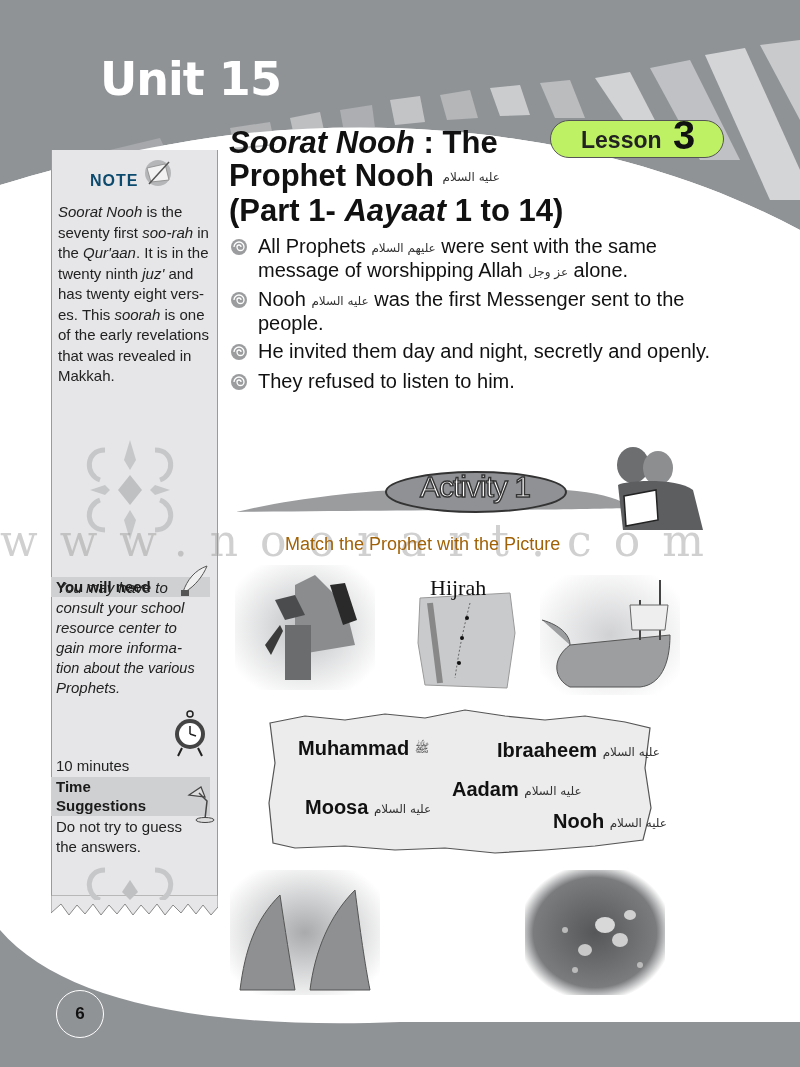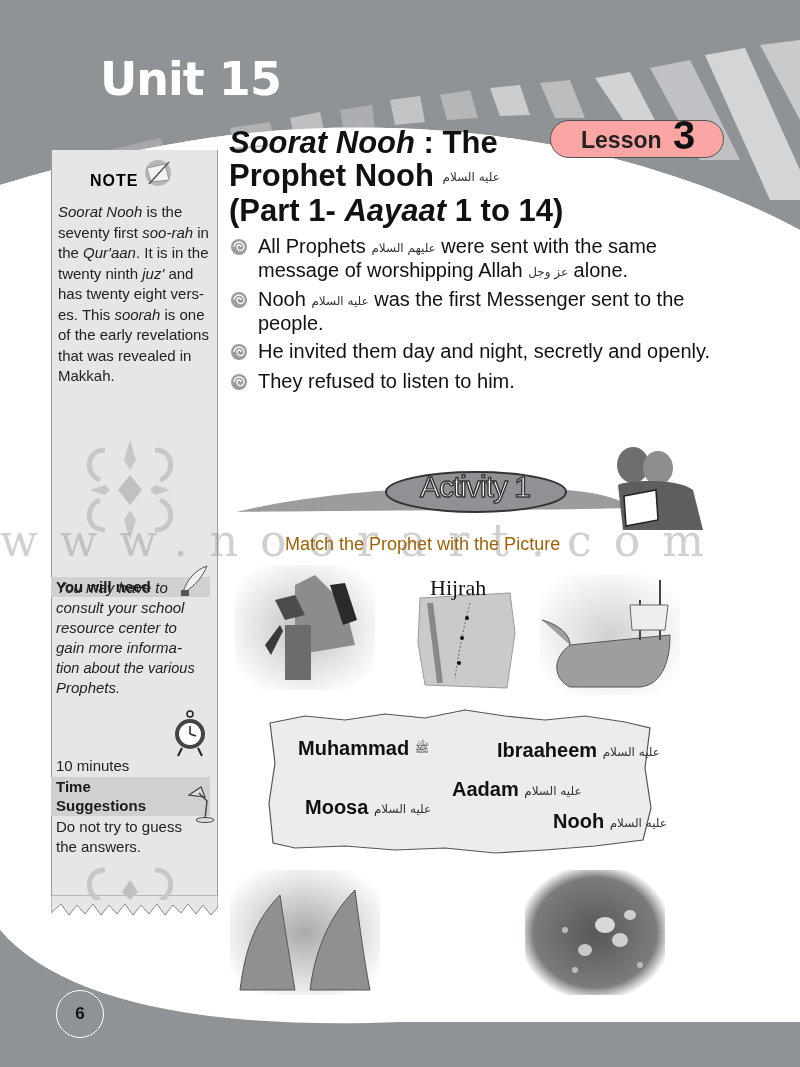--- a/index.html
+++ b/index.html
@@ -1,27 +1,27 @@
 <!DOCTYPE html>
 <html><head>
 <meta charset="utf-8">
 <style>
   html, body { margin:0; padding:0; }
   body { width:800px; height:1067px; position:relative; overflow:hidden; background:#ffffff; font-family:"Liberation Sans", sans-serif; color:#1a1a1a; }
   .bg-top { position:absolute; left:0; top:0; width:800px; height:1067px; }
   .unit-title { position:absolute; left:66px; top:52px; font-family:"DejaVu Sans", sans-serif; font-weight:bold; font-size:46px; color:#ffffff; letter-spacing:-1px;margin-left:34px; }
-  .lesson-pill { position:absolute; left:550px; top:120px; width:172px; height:36px; border:1.5px solid #555; border-radius:20px; background:#fca5a5; }
+  .lesson-pill { position:absolute; left:550px; top:120px; width:172px; height:36px; border:1.5px solid #555; border-radius:20px; background:#bef264; }
   .lesson-label { position:absolute; left:30px; top:6px; font-weight:bold; font-size:23px; color:#222; }
   .lesson-num { position:absolute; left:122px; top:-8px; font-weight:bold; font-size:40px; color:#111; }
   .heading { position:absolute; left:229px; top:126px; font-weight:bold; font-size:31px; line-height:33px; color:#111; }
   .heading i { font-style:italic; }
   .pbuh { font-family:"DejaVu Sans", sans-serif; font-size:12px; font-weight:normal; color:#333; vertical-align:middle; }
   .sidebar { position:absolute; left:51px; top:150px; width:165px; height:750px; background:#e6e6e8; border-left:1px solid #9a9a9a; border-right:1px solid #9a9a9a; }
   .sidebar-fringe { position:absolute; left:51px; top:895px; width:167px; height:22px; }
-  .note-title { position:absolute; left:90px; top:172px; font-weight:bold; font-size:16px; color:#000000; letter-spacing:1px; }
+  .note-title { position:absolute; left:90px; top:172px; font-weight:bold; font-size:16px; color:#0c4a6e; letter-spacing:1px; }
   .note-icon { position:absolute; left:143px; top:158px; }
   .note-text { position:absolute; left:58px; top:202px; width:156px; font-size:15px; line-height:20.5px; color:#222; }
   .ornament { position:absolute; left:70px; top:430px; }
   .ornament2 { position:absolute; left:70px; top:860px; }
   .side-head { position:absolute; left:51px; width:159px; height:20px; background:#cfd0d2; font-weight:bold; font-size:15px; line-height:20px; padding-left:5px; box-sizing:border-box; color:#1a1a1a; }
   .side-body { position:absolute; left:56px; width:160px; font-size:15px; line-height:20px; color:#222; }
   .bullets { position:absolute; left:230px; top:235px; width:510px; }
   .bullet { position:relative; padding-left:28px; font-size:20px; line-height:22px; color:#111; margin-bottom:6px; }
   .bullet .spiral { position:absolute; left:0; top:3px; }
   .activity-band { position:absolute; left:236px; top:470px; }

